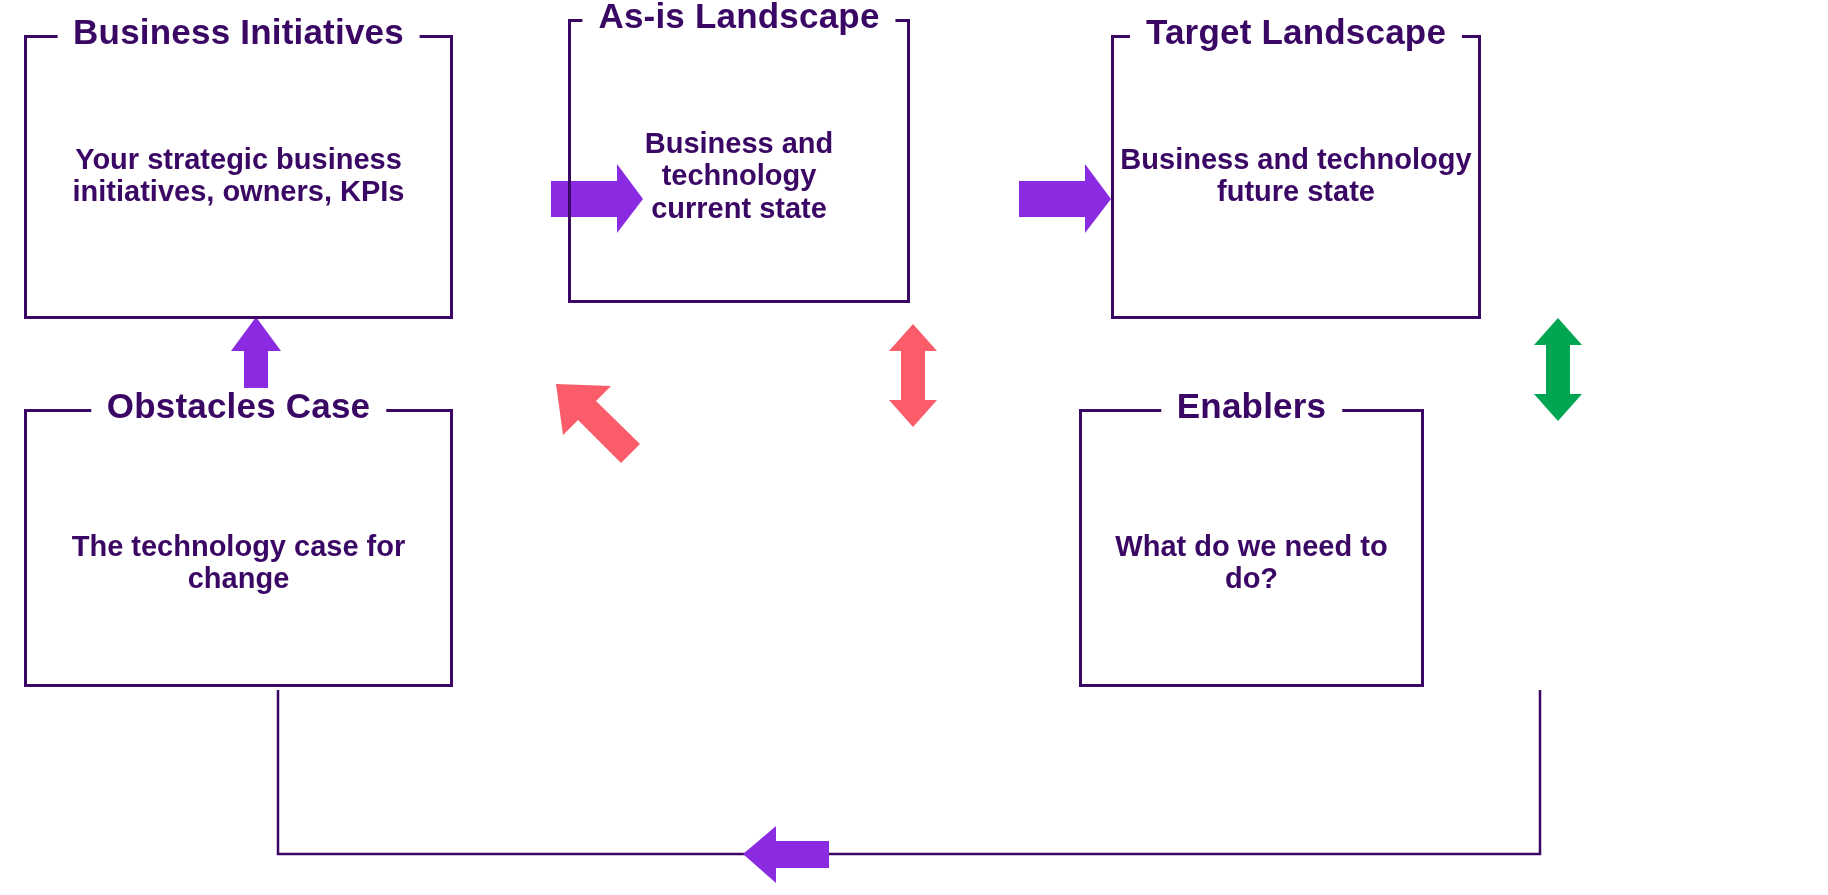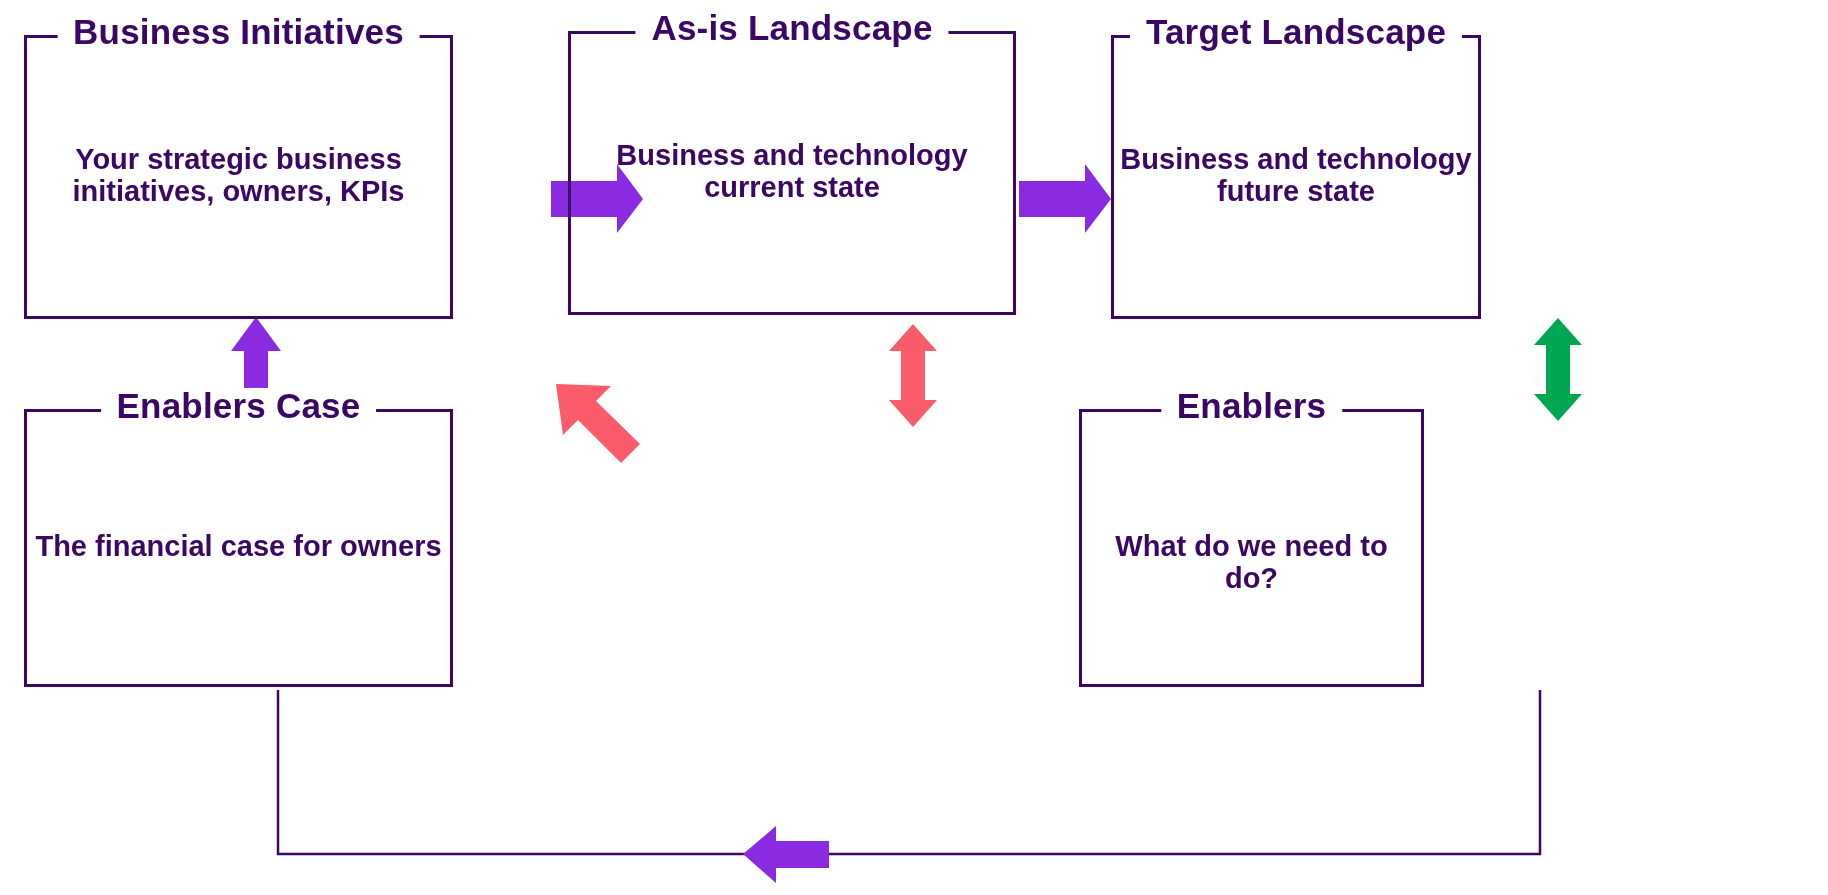--- a/index.html
+++ b/index.html
@@ -72,21 +72,21 @@
   .box-body .body-text {
     font-size: 29px;
     font-weight: bold;
     color: #3B0764;
     line-height: 1.12;
     white-space: pre-line;
   }
 
   
   #box-initiatives { left: 24px;   top: 36px;  width: 429px; height: 283px; }
-  #box-asis        { left: 568px;  top: 32px;  width: 448px; height: 283px; text-decoration: underline; }
+  #box-asis        { left: 568px;  top: 20px;  width: 342px; height: 283px; text-decoration: underline; }
   #box-target      { left: 1111px; top: 36px;  width: 370px; height: 283px; }
   #box-case        { left: 24px;   top: 410px; width: 429px; height: 277px; }
   #box-obstacles   { left: 568px;  top: 410px; width: 429px; height: 277px; }
   #box-enablers    { left: 1079px; top: 410px; width: 345px; height: 277px; }
 
   #box-initiatives .box-body,
   #box-asis .box-body,
   #box-target .box-body { top: 107px; }
 
   #box-case .box-body,
@@ -165,23 +165,23 @@
       <span class="body-text">Business and technology
 future state</span>
     </div>
   </div>
 
   <div class="box" id="box-case">
     <div class="box-top">
       <div class="stub" style="width:107px"></div>
       <div class="stub" style="width:106px"></div>
     </div>
-    <div class="box-legend">Enablers Case</div>
+    <div class="box-legend">Obstacles Case</div>
     <div class="box-body">
-      <span class="body-text">The financial case for owners</span>
+      <span class="body-text">The technology case for change</span>
     </div>
   </div>
 
 
   <div class="box" id="box-enablers">
     <div class="box-top">
       <div class="stub" style="width:150px"></div>
       <div class="stub" style="width:146px"></div>
     </div>
     <div class="box-legend">Enablers</div>

